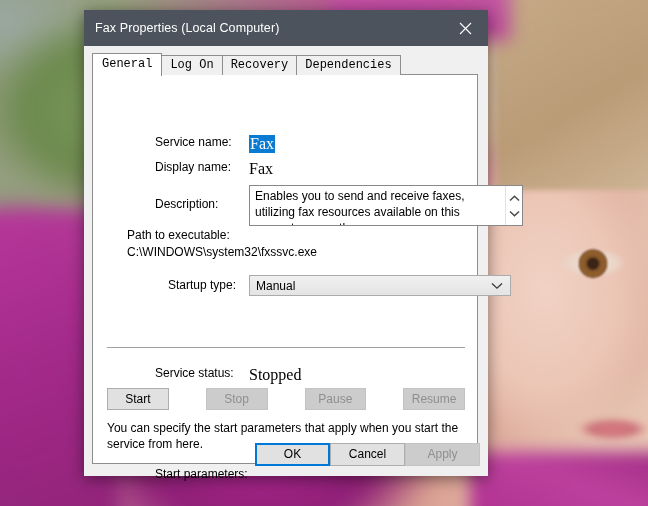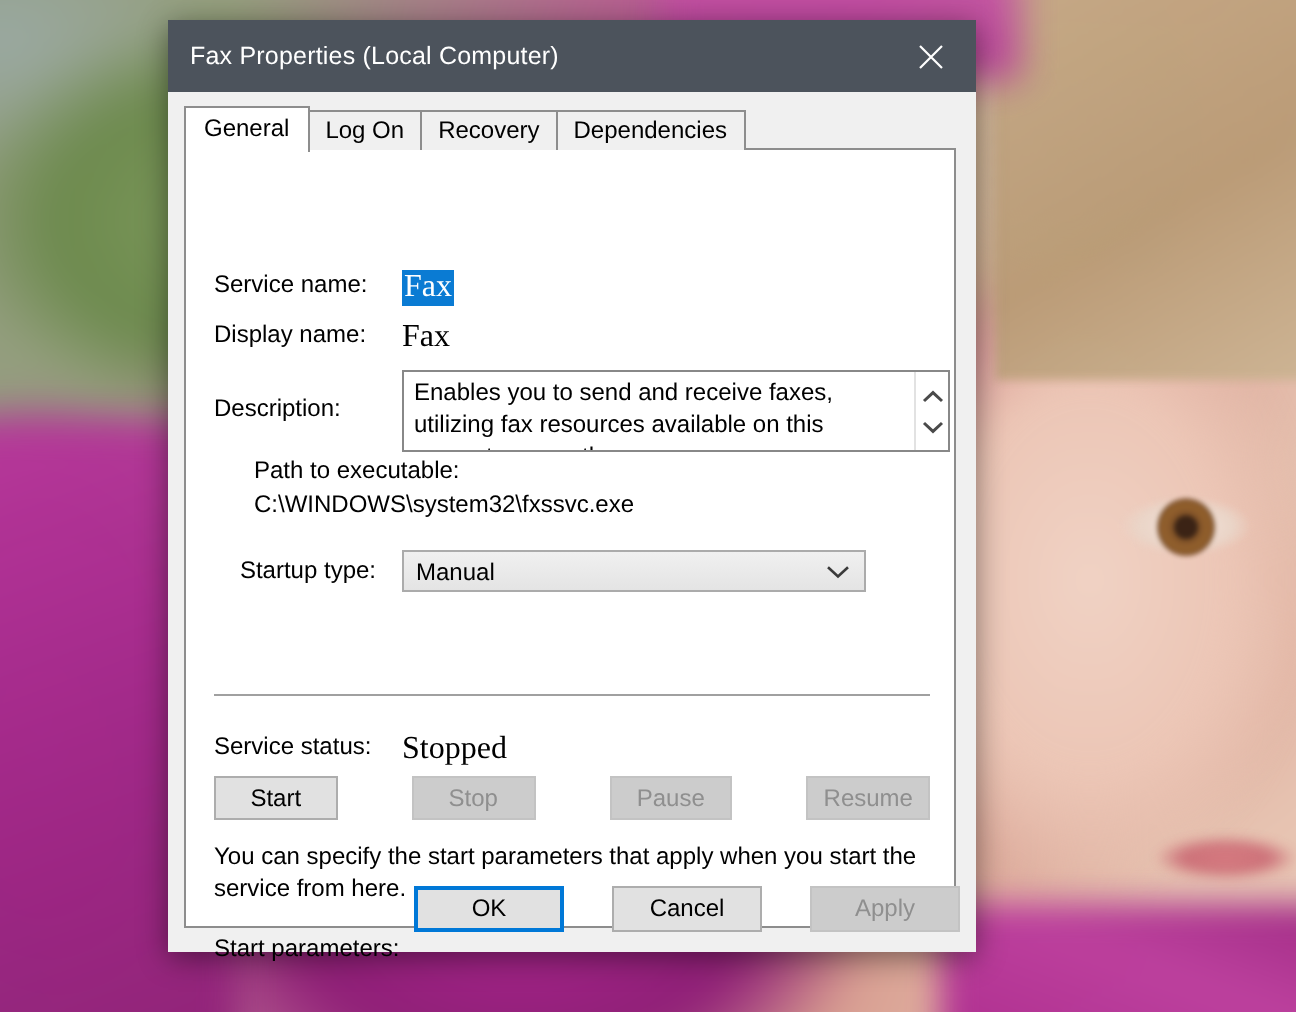--- a/index.html
+++ b/index.html
@@ -153,20 +153,21 @@
   .tab {
     height: 19px;
     line-height: 19px;
     padding: 0 8px;
     font-size: 12px;
     border: 1px solid #8d8d8d;
     border-bottom: none;
     background: #f0f0f0;
     margin-right: -1px;
     color: #000;
+    font-family: Liberation Mono, monospace;
   }
   .tab.active {
     background: #ffffff;
     height: 22px;
     line-height: 21px;
     margin-bottom: -1px;
     position: relative;
     z-index: 4;
     border-color: #8d8d8d;
     padding: 0 9px;
@@ -184,20 +185,21 @@
 
   
   .row {
     position: absolute;
     display: flex;
     align-items: flex-start;
   }
   .lbl {
     font-size: 12px;
     color: #000;
+    margin-left: 48px;
   }
   .val {
     font-size: 16px;
     color: #000;
     font-family: Liberation Serif, serif;
   }
   .val.sel {
     background: #0a7bd3;
     color: #ffffff;
     padding: 0 1px;
@@ -239,21 +241,21 @@
     justify-content: space-between;
     align-items: center;
     padding: 5px 0;
     box-sizing: border-box;
   }
   .chev { display: block; }
 
   .path-block { font-size: 12px; line-height: 17px; color: #000; margin-left: 20px; }
 
   .combo {
-    width: 232px;
+    width: 262px;
     height: 21px;
     border: 1px solid #ababab;
     background: linear-gradient(180deg, #f0f0f0 0%, #e4e4e4 100%);
     box-sizing: border-box;
     display: flex;
     align-items: center;
     justify-content: space-between;
     padding: 0 7px 0 6px;
     font-size: 12px;
   }
@@ -309,21 +311,21 @@
     border: 1px solid #888888;
     background: #ffffff;
     box-sizing: border-box;
   }
 
   
   .footer {
     position: absolute;
     right: 8px; bottom: 10px;
     display: flex;
-    gap: 24px;
+    gap: 0;
   }
   .dlg-btn {
     width: 75px;
     height: 23px;
     font-size: 12px;
     line-height: 21px;
     text-align: center;
     box-sizing: border-box;
     border: 1px solid #adadad;
     background: #e1e1e1;

